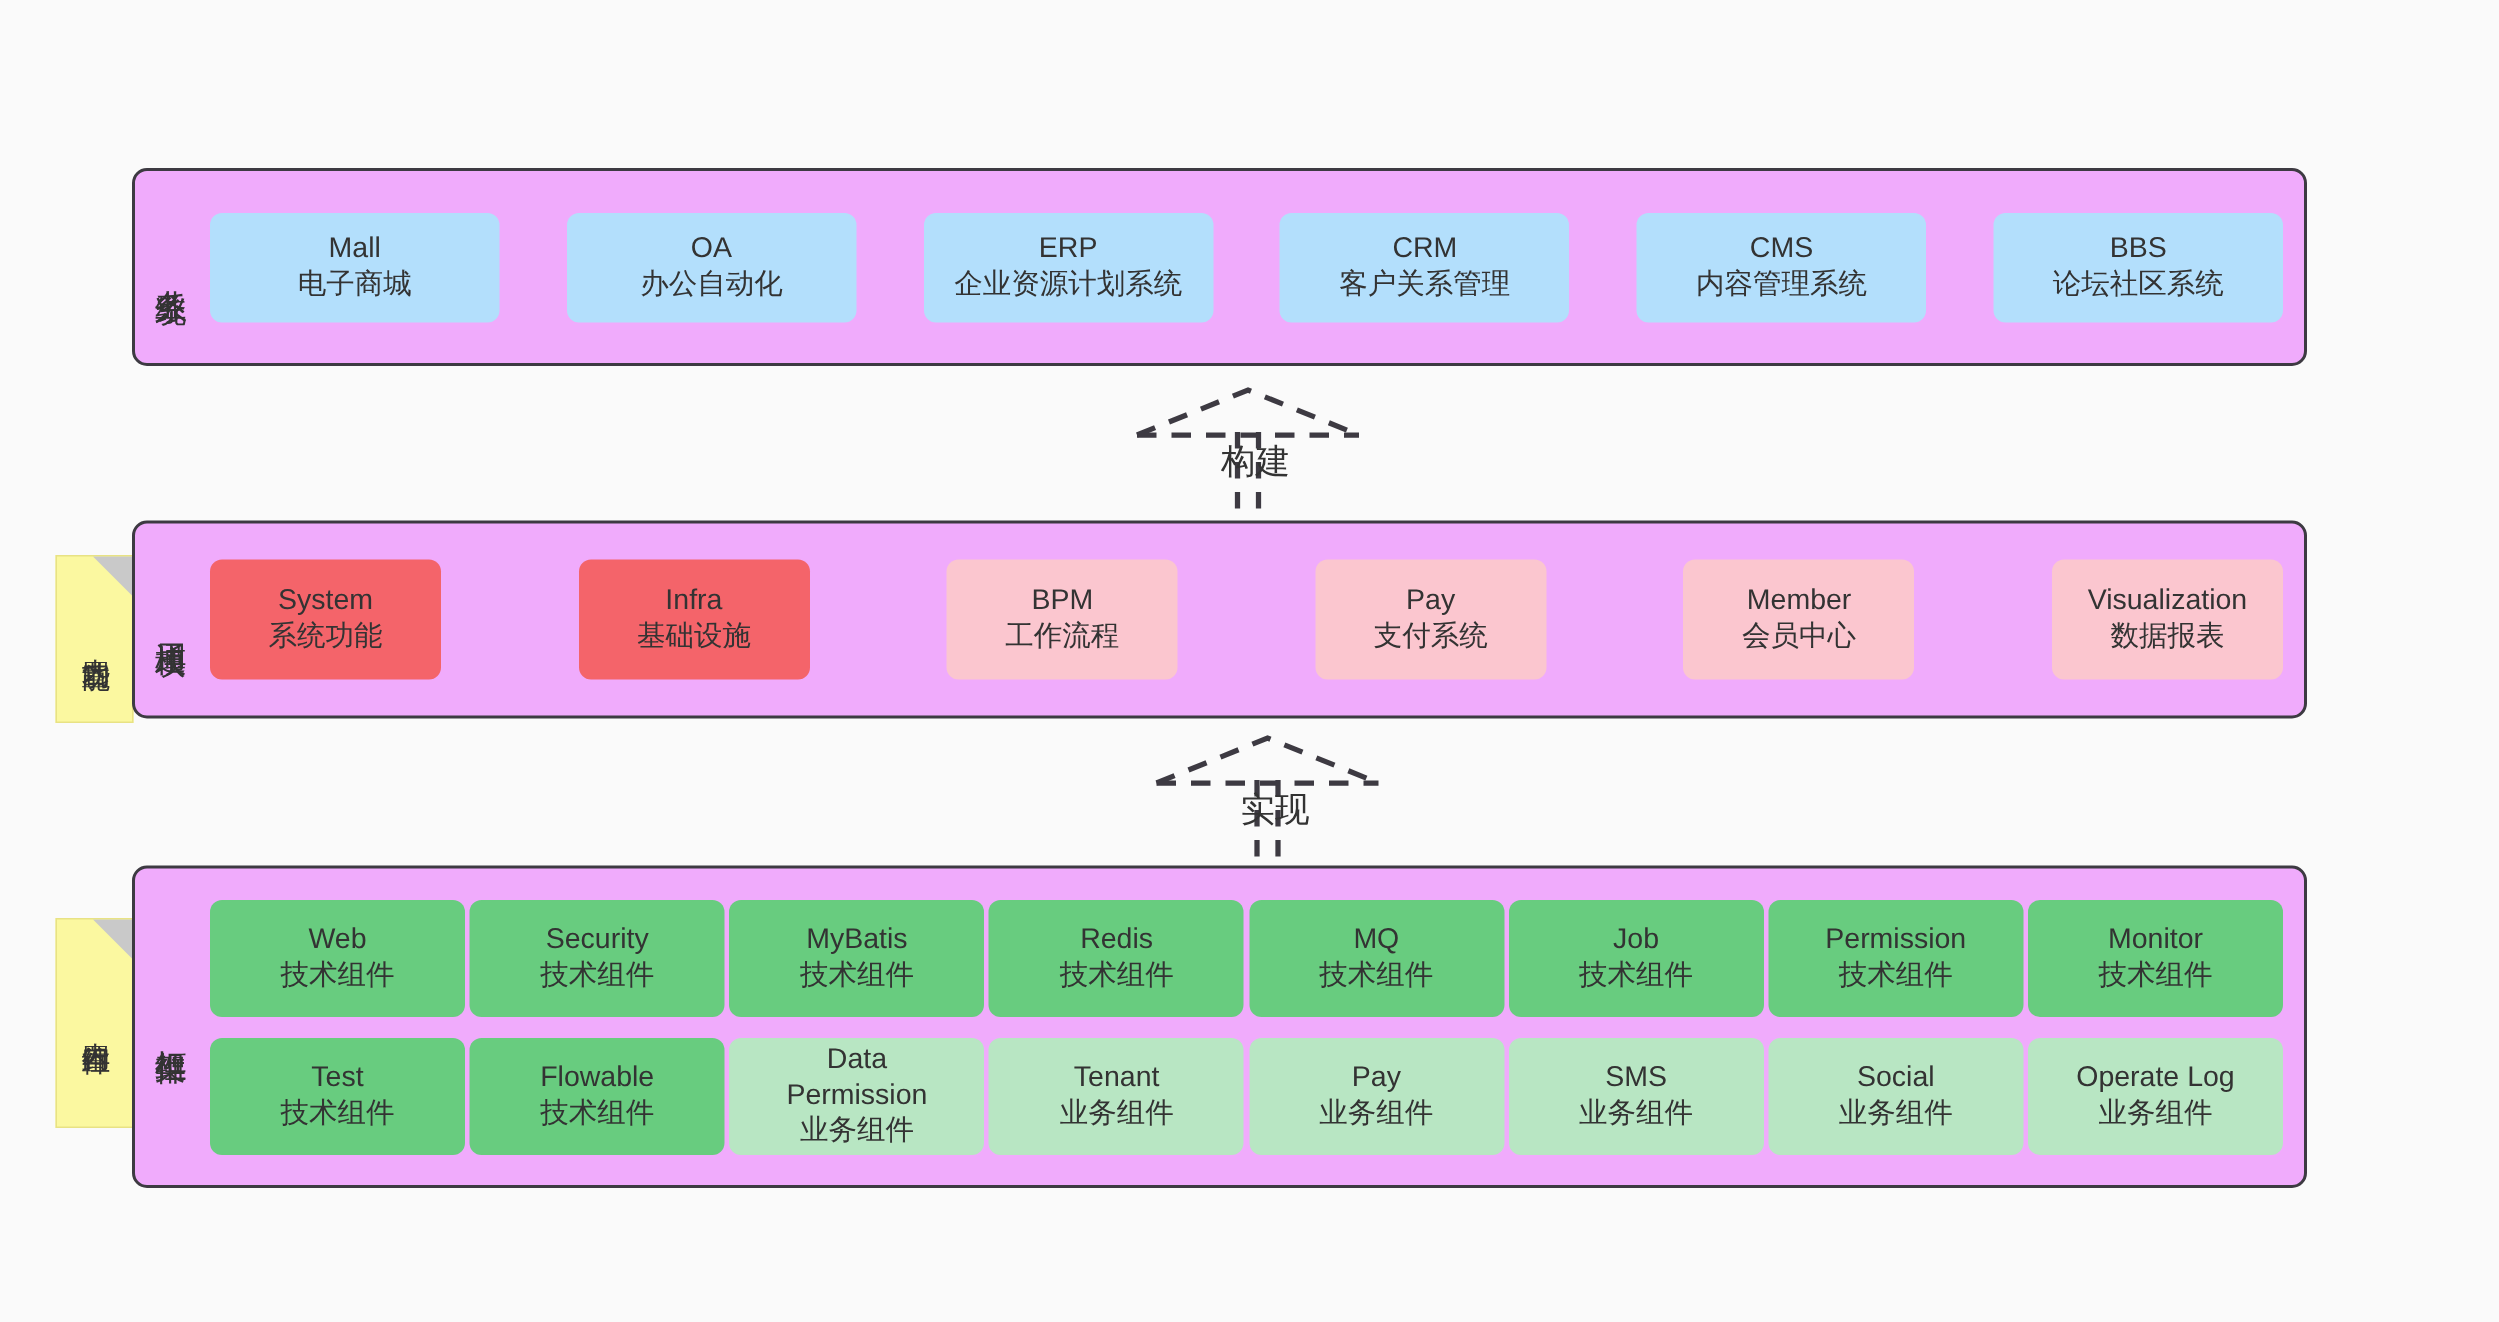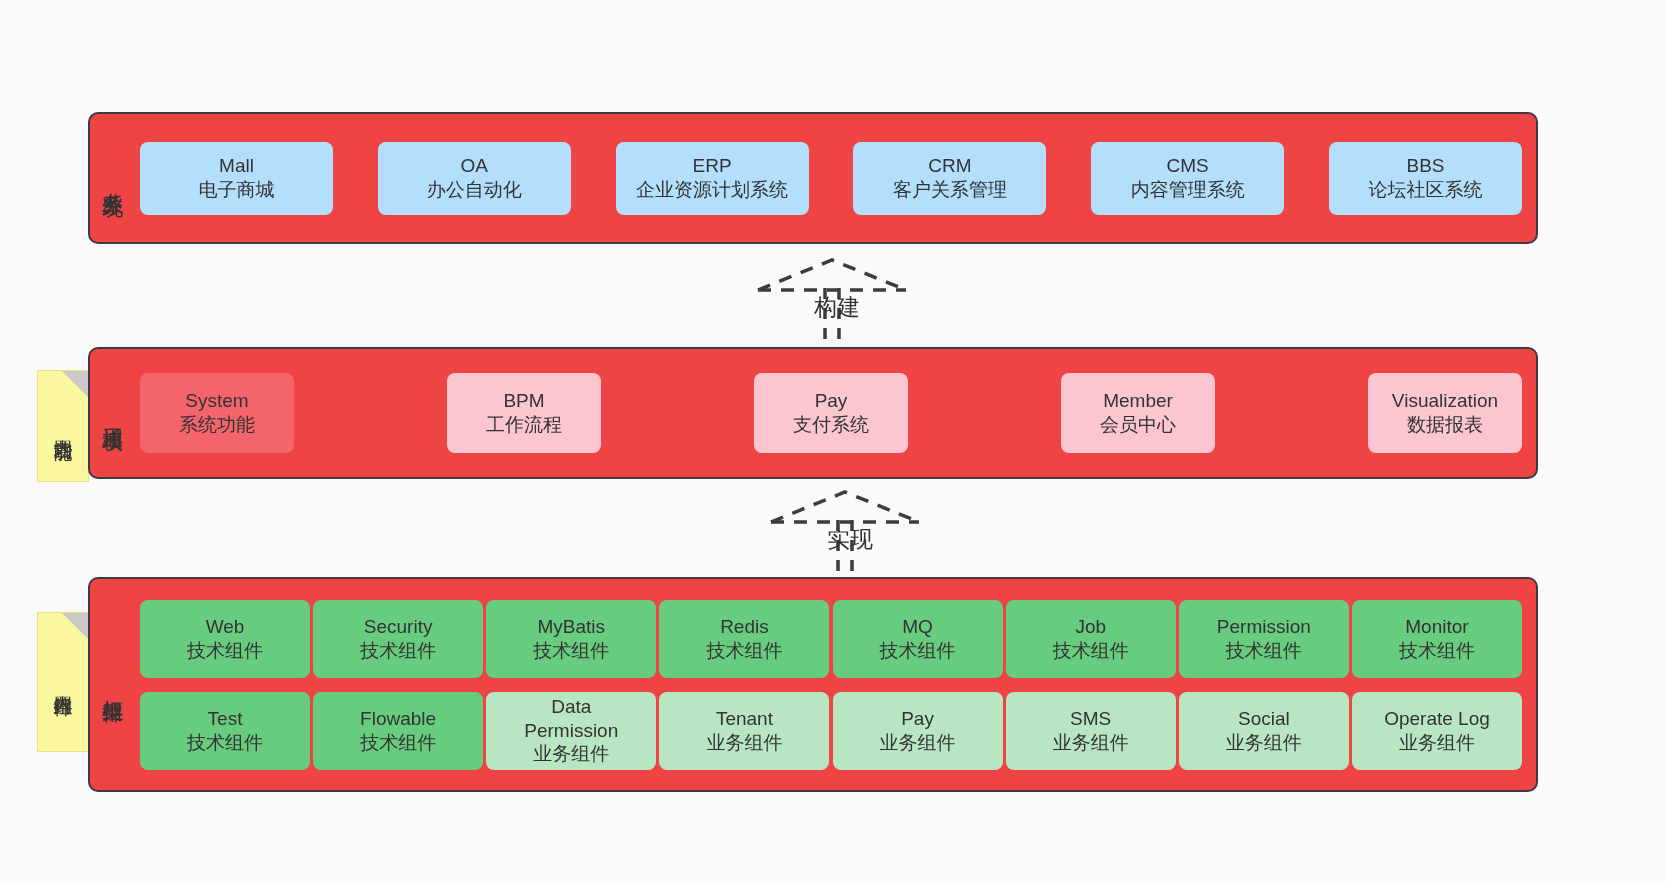--- a/index.html
+++ b/index.html
@@ -21,21 +21,21 @@
     position: absolute;
     left: 0; top: 0;
     width: 1666px;
     height: 881px;
   }
 
   
   .layer {
     position: absolute;
     box-sizing: border-box;
-    background: #ef4444;
+    background: #f0abfc;
     border: 2px solid #3d3a42;
     border-radius: 10px;
     display: flex;
     flex-direction: row;
     align-items: stretch;
   }
 
   
   .layer-title {
     box-sizing: border-box;
@@ -210,20 +210,24 @@
   </div>
 
   <div class="layer" id="layer-common">
     <div class="layer-title">通用模块</div>
     <div class="layer-body">
       <div class="row">
         <div class="node c-red">
           <span class="t1">System</span>
           <span class="t2">系统功能</span>
         </div>
+        <div class="node c-red">
+          <span class="t1">Infra</span>
+          <span class="t2">基础设施</span>
+        </div>
         <div class="node c-pink">
           <span class="t1">BPM</span>
           <span class="t2">工作流程</span>
         </div>
         <div class="node c-pink">
           <span class="t1">Pay</span>
           <span class="t2">支付系统</span>
         </div>
         <div class="node c-pink">
           <span class="t1">Member</span>

